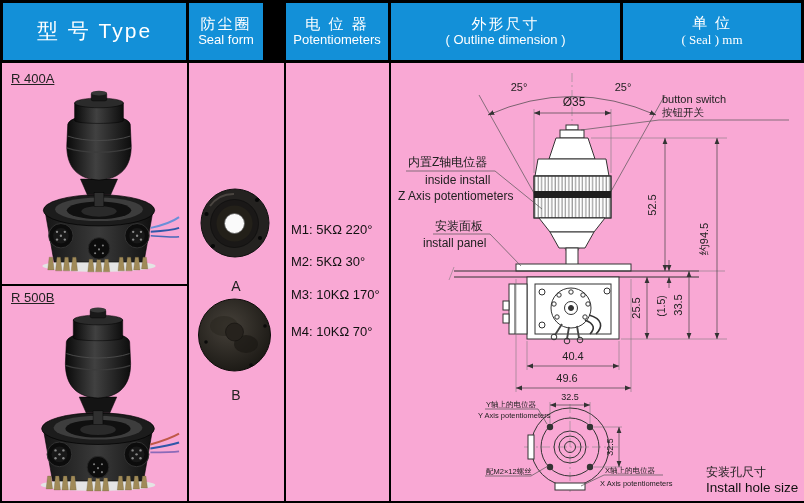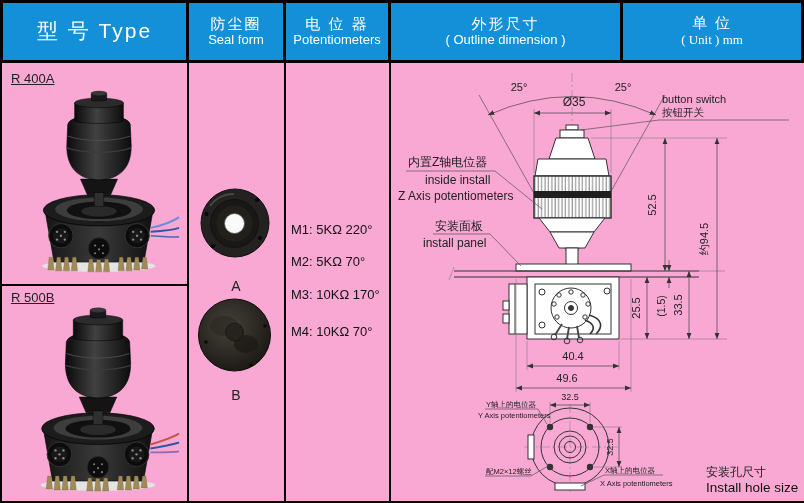--- a/index.html
+++ b/index.html
@@ -5,21 +5,21 @@
   html,body{margin:0;padding:0;background:#fff;}
   .page{position:relative;width:804px;height:503px;background:#f9a8d4;overflow:hidden;
         font-family:"Liberation Sans","DejaVu Sans",sans-serif;color:#111;padding-left:28px;}
   .frame{position:absolute;inset:0;border:2px solid #000;pointer-events:none;}
   
   .header{position:absolute;left:0;top:0;width:804px;height:63px;background:#000;}
   .hcell{position:absolute;top:3px;height:57px;background:#1390d8;color:#fff;
          display:flex;flex-direction:column;align-items:center;justify-content:center;
          line-height:1.15;text-align:center;}
   .hc1{left:3px;width:183px;font-size:21px;letter-spacing:2px;}
-  .hc2{left:189px;width:94px;}
+  .hc2{left:189px;width:74px;}
   .hc3{left:286px;width:102px;}
   .hc4{left:391px;width:229px;}
   .hc5{left:623px;width:178px;font-family:Liberation Serif, serif;}
   .hzh{font-size:15px;letter-spacing:2px;}
   .hen{font-size:13px;letter-spacing:0;}
   
   .vline{position:absolute;top:63px;height:438px;width:2px;background:#000;}
   .hline-row{position:absolute;left:2px;top:284px;width:185px;height:2px;background:#000;}
   
   .model-label{position:absolute;font-size:13px;color:#222;text-decoration:underline;}
@@ -130,21 +130,21 @@
     <div class="hcell hc4">
       <div class="hzh">外形尺寸</div>
       <div class="hen">( Outline dimension )</div>
     </div>
     <div class="hcell hc3">
       <div class="hzh">电 位 器</div>
       <div class="hen">Potentiometers</div>
     </div>
     <div class="hcell hc5">
       <div class="hzh">单  位</div>
-      <div class="hen">( Unit ) mm</div>
+      <div class="hen">( Seal ) mm</div>
     </div>
   </div>
 
   <div class="vline" style="left:187px"></div>
   <div class="vline" style="left:284px"></div>
   <div class="vline" style="left:389px"></div>
   <div class="hline-row"></div>
 
   <div class="model-label" style="left:11px;top:71px">R 400A</div>
   <svg style="position:absolute;left:16px;top:86px" width="166" height="192" viewBox="0 0 170 190">
@@ -188,21 +188,21 @@
     <circle cx="38.5" cy="34" r="9" fill="#26221d" stroke="#0f0d0a" stroke-width="0.5"></circle>
     <g fill="#0a0a0a">
         <circle cx="69" cy="28" r="1.8"></circle>
         <circle cx="10" cy="44" r="1.8"></circle>
         <circle cx="55" cy="67" r="1.8"></circle>
       </g>
   </svg>
   <div class="seal-label" style="top:387px">B</div>
 
   <div class="pot-line" style="top:222px">M1: 5KΩ  220°</div>
-  <div class="pot-line" style="top:254px">M2: 5KΩ  70°</div>
+  <div class="pot-line" style="top:254px">M2: 5KΩ  30°</div>
   <div class="pot-line" style="top:287px">M3: 10KΩ  170°</div>
   <div class="pot-line" style="top:324px">M4: 10KΩ  70°</div>
 
   <svg style="position:absolute;left:391px;top:63px" width="411" height="438" viewBox="0 0 411 438">
     <defs>
       <marker id="arw" viewBox="0 0 10 10" refX="10" refY="5" markerWidth="9" markerHeight="9" orient="auto-start-reverse">
         <path d="M0,1 L10,5 L0,9 z" fill="#333"></path>
       </marker>
       <pattern id="ribs" patternUnits="userSpaceOnUse" width="3.4" height="6">
         <path d="M1,0 V6" stroke="#555" stroke-width="0.8"></path>

